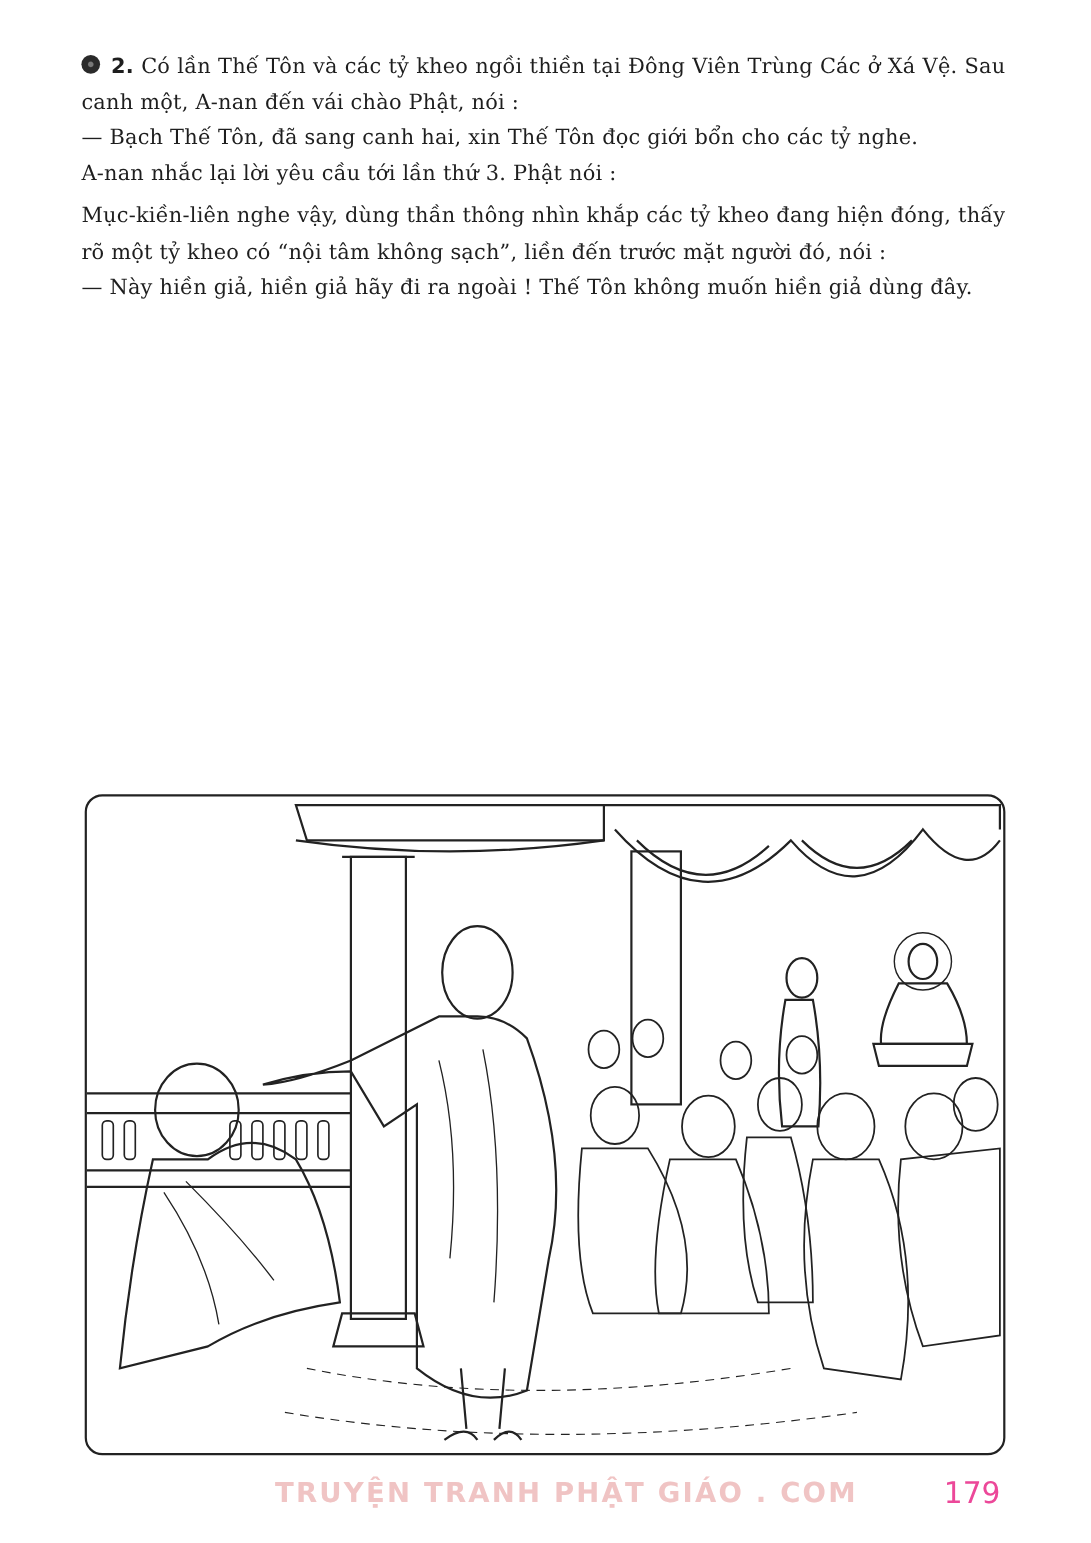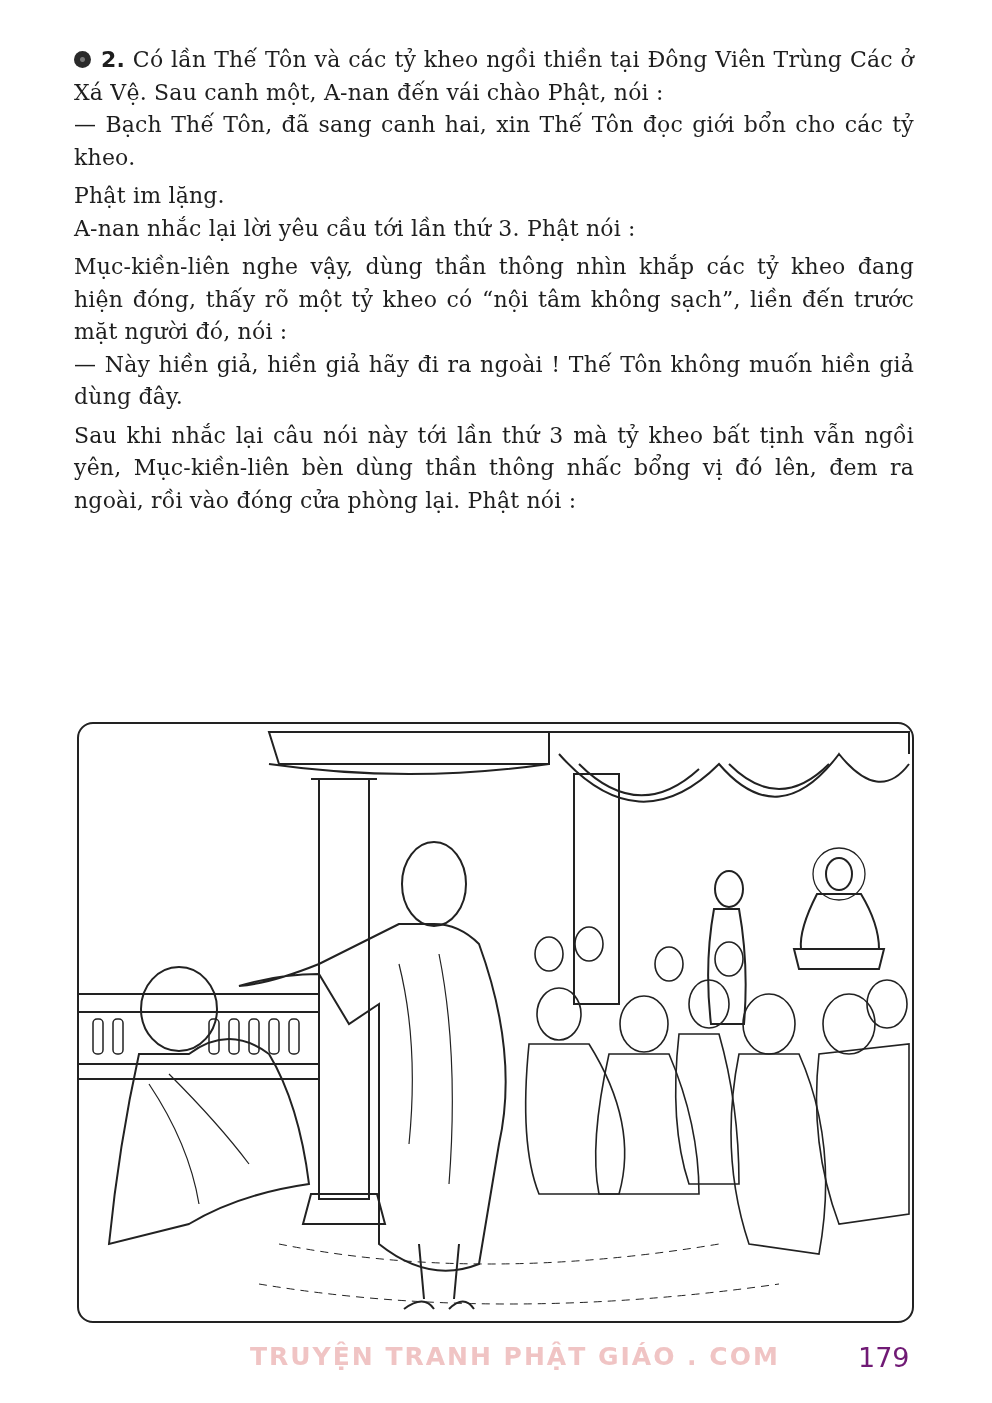--- a/index.html
+++ b/index.html
@@ -1,21 +1,21 @@
 <!DOCTYPE html>
 <html><head>
 <meta charset="utf-8">
 <style>
   html, body { margin: 0; padding: 0; background: #ffffff; }
   body { width: 992px; height: 1403px; position: relative; overflow: hidden; color: #1a1a1a; }
   .page { position: absolute; left: 0; top: 0; width: 992px; height: 1403px; }
   .text-block {
     position: absolute; left: 74px; top: 44px; width: 840px;
     font-family: "DejaVu Serif", "Liberation Serif", serif;
-    font-size: 22px; line-height: 32.5px; color: #1e1e1e;
+    font-size: 19px; line-height: 32.5px; color: #1e1e1e;
     letter-spacing: 0.2px;
   }
   .para { margin: 0; text-align: justify; text-align-last: left; }
   .para.gap { margin-top: 6px; }
   .para .num { font-family: "DejaVu Sans", "Liberation Sans", sans-serif; font-weight: bold; }
   .bullet {
     display: inline-block; width: 17px; height: 17px; border-radius: 50%;
     background: radial-gradient(circle at 50% 50%, #777 0 2px, #2a2a2a 3px 100%);
     vertical-align: -1px; margin-right: 10px;
   }
@@ -26,36 +26,34 @@
   }
   .illustration svg { width: 100%; height: 100%; display: block; }
   .watermark {
     position: absolute; left: 250px; top: 1342px;
     font-family: "DejaVu Sans", "Liberation Sans", sans-serif;
     font-weight: bold; font-size: 25px; letter-spacing: 2px; color: #f0c4c4;
   }
   .page-number {
     position: absolute; left: 858px; top: 1342px;
     font-family: "DejaVu Sans", "Liberation Sans", sans-serif;
-    font-size: 27px; color: #701a75;
+    font-size: 27px; color: #ec4899;
   }
 </style>
 </head>
 <body>
 
 <div class="page">
 
   <div class="text-block">
     <p class="para"><span class="bullet"></span><span class="num">2.</span> <span>Có lần Thế Tôn và các tỷ kheo ngồi thiền tại Đông Viên Trùng Các ở Xá Vệ. Sau canh một, A-nan đến vái chào Phật, nói :</span></p>
-    <p class="para">— Bạch Thế Tôn, đã sang canh hai, xin Thế Tôn đọc giới bổn cho các tỷ kheo.</p>
-    <p class="para gap">Phật im lặng.</p>
+    <p class="para">— Bạch Thế Tôn, đã sang canh hai, xin Thế Tôn đọc giới bổn cho các tỷ nghe.</p>
     <p class="para">A-nan nhắc lại lời yêu cầu tới lần thứ 3. Phật nói :</p>
     <p class="para gap">Mục-kiền-liên nghe vậy, dùng thần thông nhìn khắp các tỷ kheo đang hiện đóng, thấy rõ một tỷ kheo có “nội tâm không sạch”, liền đến trước mặt người đó, nói :</p>
     <p class="para">— Này hiền giả, hiền giả hãy đi ra ngoài ! Thế Tôn không muốn hiền giả dùng đây.</p>
-    <p class="para gap">Sau khi nhắc lại câu nói này tới lần thứ 3 mà tỷ kheo bất tịnh vẫn ngồi yên, Mục-kiền-liên bèn dùng thần thông nhấc bổng vị đó lên, đem ra ngoài, rồi vào đóng cửa phòng lại. Phật nói :</p>
   </div>
 
   <div class="illustration">
     <svg viewBox="0 0 833 597" fill="none" stroke="#222" stroke-width="2">
 
       <path d="M190 8 L470 8 L470 40 L200 40 Z"></path>
       <path d="M190 40 Q330 60 470 40"></path>
       <path d="M470 8 L830 8 L830 30"></path>
 
       <path d="M480 30 Q560 120 640 40 Q700 110 760 30 Q800 80 830 40"></path>

